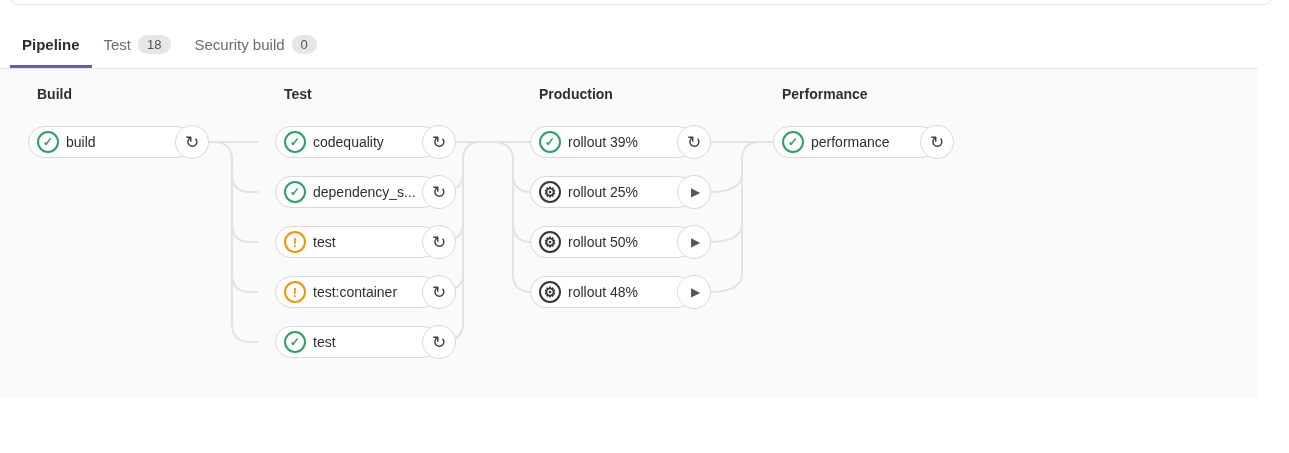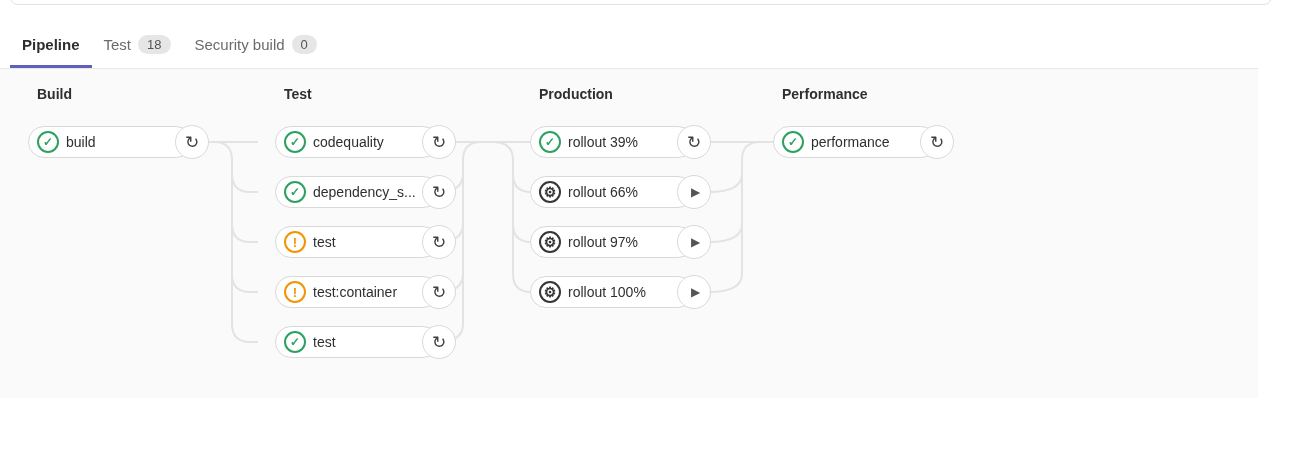--- a/index.html
+++ b/index.html
@@ -128,31 +128,31 @@
         </div>
         <div class="stage" style="left: 530px;">
           <div class="stage-title">Production</div>
           <div class="job">
             <span class="status success">✓</span>
             <span class="job-label">rollout 39%</span>
             <button class="action retry">↻</button>
           </div>
           <div class="job">
             <span class="status manual">⚙</span>
-            <span class="job-label">rollout 66%</span>
+            <span class="job-label">rollout 25%</span>
             <button class="action play">▶</button>
           </div>
           <div class="job">
             <span class="status manual">⚙</span>
-            <span class="job-label">rollout 97%</span>
+            <span class="job-label">rollout 50%</span>
             <button class="action play">▶</button>
           </div>
           <div class="job">
             <span class="status manual">⚙</span>
-            <span class="job-label">rollout 100%</span>
+            <span class="job-label">rollout 48%</span>
             <button class="action play">▶</button>
           </div>
         </div>
         <div class="stage" style="left: 773px;">
           <div class="stage-title">Performance</div>
           <div class="job">
             <span class="status success">✓</span>
             <span class="job-label">performance</span>
             <button class="action retry">↻</button>
           </div>

